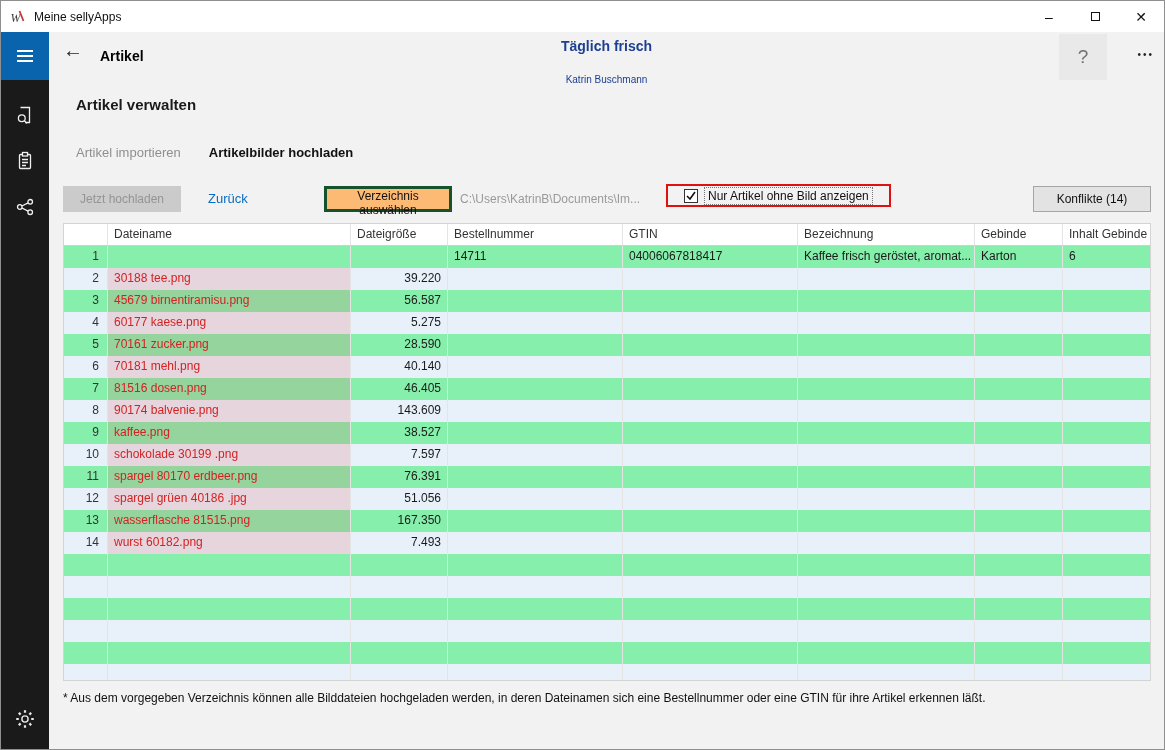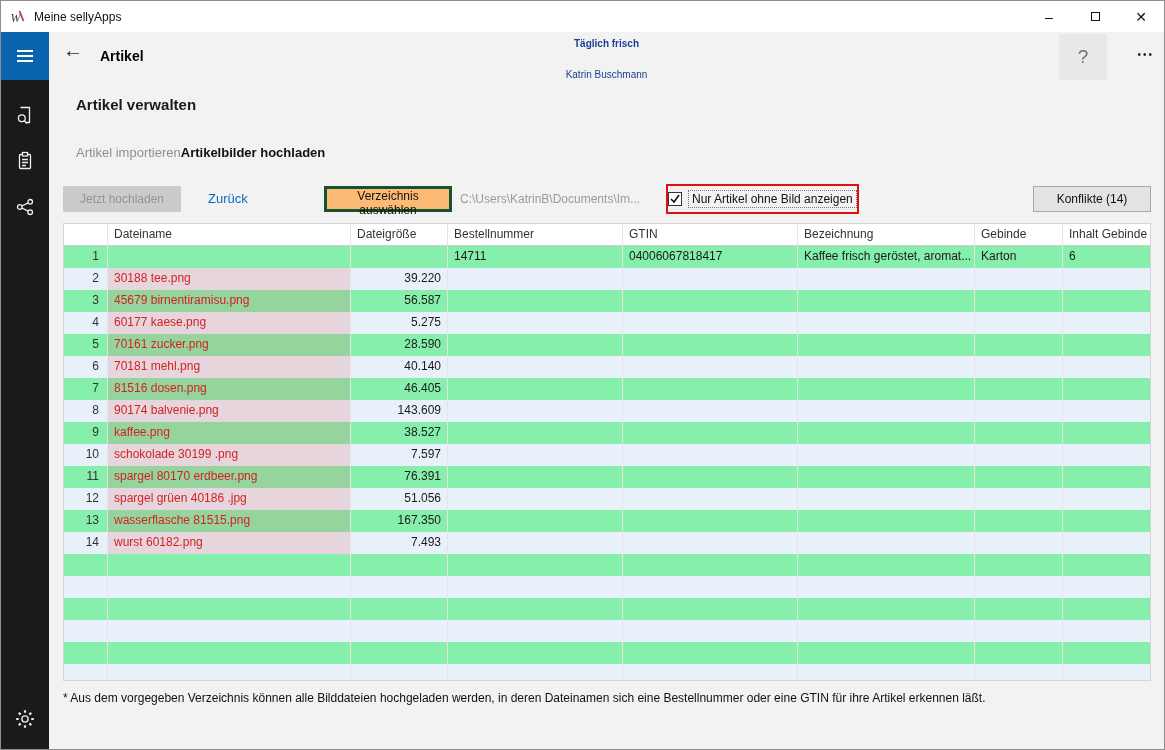--- a/index.html
+++ b/index.html
@@ -22,36 +22,36 @@
   .ham-lines{display:flex;flex-direction:column;gap:3px}
   .ham-lines span{display:block;width:16px;height:2px;background:#fff}
   .side-icons{display:flex;flex-direction:column;margin-top:12px}
   .side-icons .side-btn{height:46px}
   .gear-btn{margin-top:auto;margin-bottom:6px}
   
   .appheader{position:absolute;left:48px;top:31px;right:0;height:50px}
   .back-btn{position:absolute;left:14px;top:8px;font-size:20px;color:#222;background:none;border:none;line-height:1}
   .htitle{position:absolute;left:51px;top:16px;font-size:14px;font-weight:700;color:#000000}
   .center-id{position:absolute;left:0;right:0;top:6px;text-align:center}
-  .company{font-size:10px;color:#1b3f91;font-weight:600}
+  .company{font-size:14px;color:#1b3f91;font-weight:600}
   .username{font-size:10px;color:#1b3f91;margin-top:20px}
   .help-btn{position:absolute;right:57px;top:2px;width:48px;height:46px;background:#e9e9e9;display:flex;align-items:center;justify-content:center;font-size:19px;color:#707070;border:none}
   .more-btn{position:absolute;right:10px;top:17px;font-size:10px;letter-spacing:2px;color:#222;background:none;border:none}
   
   .section-title{position:absolute;left:75px;top:95px;font-size:15px;font-weight:700;color:#1a1a1a}
-  .tabs{position:absolute;left:75px;top:144px;display:flex;}
+  .tabs{position:absolute;left:75px;top:144px;display:flex;gap:28px}
   .tab{font-size:13px;color:#8f8f8f;background:none;border:none}
   .tab.active{color:#111;font-weight:700}
   
   .btn{font-size:12px;cursor:default}
   .btn-upload{position:absolute;left:62px;top:185px;width:118px;height:26px;background:#cbcbcb;color:#949494;border:none}
   .link-back{position:absolute;left:207px;top:185px;height:26px;line-height:26px;font-size:13px;color:#0b6bc2;background:none;border:none}
   .btn-dir{position:absolute;left:323px;top:185px;width:128px;height:26px;background:#fdba74;border:3px solid #14532d;color:#111}
   .dir-path{position:absolute;left:459px;top:185px;width:198px;line-height:26px;font-size:12px;color:#9a9a9a;white-space:nowrap;overflow:hidden}
-  .filter-box{position:absolute;left:665px;top:183px;height:30px;border:2px solid #e01010;display:flex;align-items:center;padding:0 0;background:transparent}
+  .filter-box{position:absolute;left:665px;top:183px;height:23px;border:2px solid #e01010;display:flex;align-items:center;padding:0 16px;background:transparent}
   .checkbox{width:14px;height:14px;border:1px solid #333;background:#fff;display:flex;align-items:center;justify-content:center;margin-right:6px;flex:none}
   .filter-label{font-size:12px;color:#111;border:1px dotted #777;padding:1px 3px;white-space:nowrap}
   .btn-conflicts{position:absolute;left:1032px;top:185px;width:118px;height:26px;background:#e3e3e3;border:1px solid #a6a6a6;color:#111}
   
   .datagrid{position:absolute;left:62px;top:222px;width:1088px;height:458px;background:#86efac;border:1px solid #d4d4d4;overflow:hidden;font-size:12px}
   .thead,.trow{display:grid;grid-template-columns:44px 243px 97px 175px 175px 177px 88px 1fr;height:22px;line-height:21px}
   .thead{border-bottom:1px solid #cfcfcf;background:#fff;color:#333}
   .cell{padding:0 6px;white-space:nowrap;overflow:hidden;border-right:1px solid #e4e4e4}
   .cell:last-child{border-right:none}
   .tbody .trow:nth-child(even){background:#e8f0f9}

